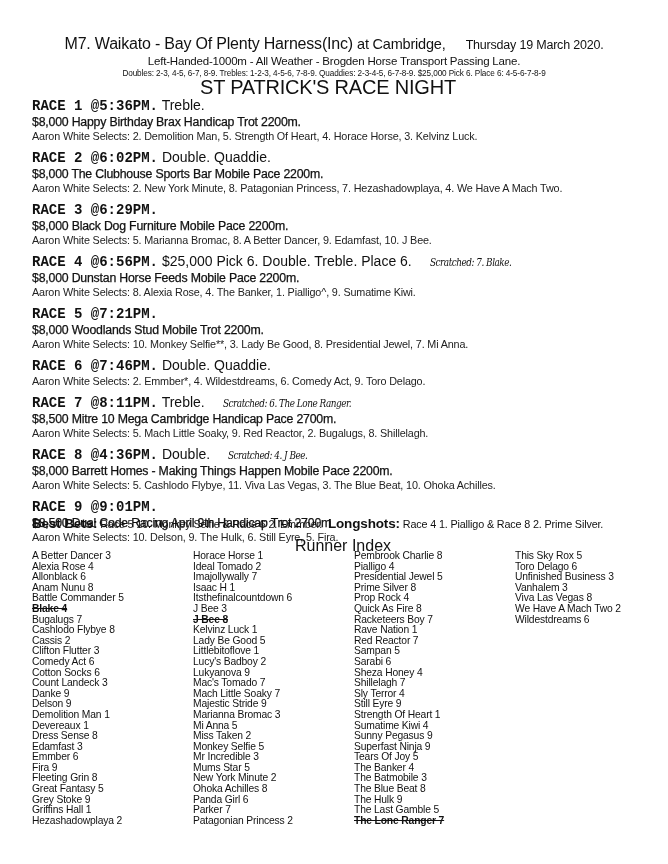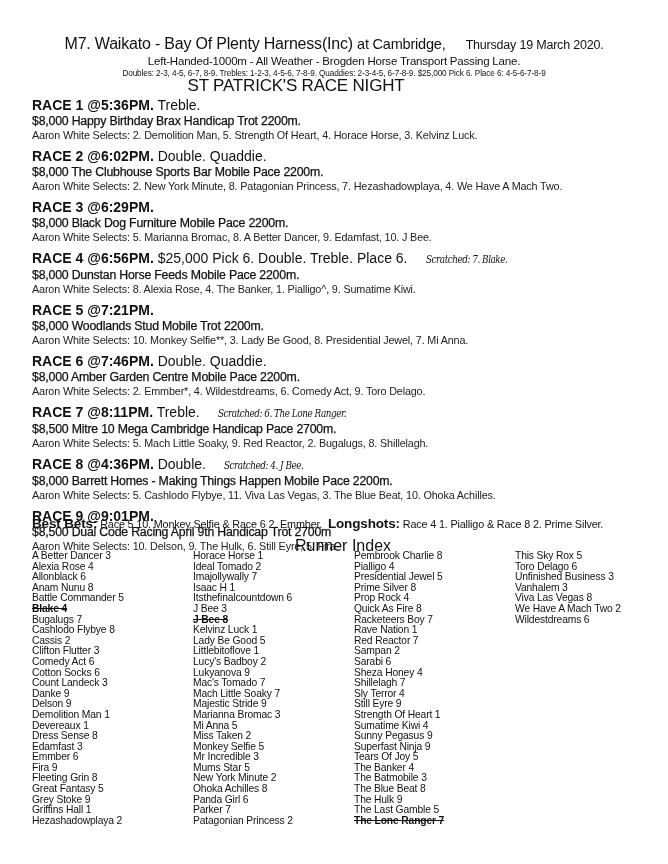--- a/index.html
+++ b/index.html
@@ -7,25 +7,25 @@
     width: 668px; height: 864px; overflow: hidden; position: relative;
     font-family: "Liberation Sans", sans-serif; color: #111;
   }
   .header { position: absolute; top: 34px; left: 0; width: 668px; text-align: center; }
   .title-line { font-size: 15.5px; line-height: 19px; letter-spacing: -0.2px; }
   .title-line .big { font-size: 16px; }
   .title-line .mid { font-size: 14.5px; }
   .title-line .small { font-size: 12.5px; margin-left: 16px; }
   .sub-line { font-size: 11.5px; line-height: 13px; letter-spacing: -0.2px; }
   .bet-line { font-size: 8.2px; line-height: 11px; letter-spacing: -0.1px; }
-  .night-title { position: absolute; top: 76px; left: 0; width: 592px; text-align: center; font-size: 17px; letter-spacing: -0.2px; }
+  .night-title { position: absolute; top: 76px; left: 0; width: 592px; text-align: center; font-size: 20px; letter-spacing: -0.2px; padding-left: 32px; }
   .races { position: absolute; top: 97px; left: 32px; width: 620px; }
   .race { margin-bottom: 6px; }
   .race-head { font-size: 14px; line-height: 17px; white-space: nowrap; }
-  .race-head b { font-weight: bold; }
+  .race-head b { font-weight: bold; font-family: Liberation Mono, monospace; }
   .scratched { font-family: "DejaVu Serif", serif; font-style: italic; font-size: 10.5px; letter-spacing: -0.6px; margin-left: 18px; transform: scaleX(0.85); display: inline-block; transform-origin: left; }
   .race-name { font-size: 12.3px; line-height: 15px; font-weight: bold; letter-spacing: -0.2px; white-space: nowrap; font-weight: normal; -webkit-text-stroke: 0.25px #111; }
   .race-sel { font-size: 10.8px; line-height: 13px; letter-spacing: -0.15px; color: #222; white-space: nowrap; }
   .best { position: absolute; top: 516px; left: 32px; font-size: 10.8px; white-space: nowrap; letter-spacing: -0.15px; }
   .best b { font-size: 13.5px; }
   .index-title { position: absolute; top: 537px; left: 9px; width: 668px; text-align: center; font-size: 16px; }
   .col { position: absolute; top: 551px; font-size: 10.3px; line-height: 10.6px; letter-spacing: -0.15px; }
   .col div { white-space: nowrap; }
   .strike { text-decoration: line-through; font-weight: bold; }
 </style>
@@ -65,21 +65,20 @@
       <div class="race-name">$8,000 Dunstan Horse Feeds Mobile Pace 2200m.</div>
       <div class="race-sel">Aaron White Selects:  8. Alexia Rose,  4. The Banker,  1. Pialligo^,  9. Sumatime Kiwi.</div>
     </div>
     <div class="race">
       <div class="race-head"><b>RACE 5 @7:21PM.</b> <span></span></div>
       <div class="race-name">$8,000 Woodlands Stud Mobile Trot 2200m.</div>
       <div class="race-sel">Aaron White Selects:  10. Monkey Selfie**,  3. Lady Be Good,  8. Presidential Jewel,  7. Mi Anna.</div>
     </div>
     <div class="race">
       <div class="race-head"><b>RACE 6 @7:46PM.</b> <span>Double. Quaddie.</span></div>
-      <div class="race-name">$8,000 Amber Garden Centre Mobile Pace 2200m.</div>
       <div class="race-sel">Aaron White Selects:  2. Emmber*,  4. Wildestdreams,  6. Comedy Act,  9. Toro Delago.</div>
     </div>
     <div class="race">
       <div class="race-head"><b>RACE 7 @8:11PM.</b> <span>Treble.</span><span class="scratched">Scratched: 6. The Lone Ranger.</span></div>
       <div class="race-name">$8,500 Mitre 10 Mega Cambridge Handicap Pace 2700m.</div>
       <div class="race-sel">Aaron White Selects:  5. Mach Little Soaky,  9. Red Reactor,  2. Bugalugs,  8. Shillelagh.</div>
     </div>
     <div class="race">
       <div class="race-head"><b>RACE 8 @4:36PM.</b> <span>Double.</span><span class="scratched">Scratched: 4. J Bee.</span></div>
       <div class="race-name">$8,000 Barrett Homes - Making Things Happen Mobile Pace 2200m.</div>
@@ -160,21 +159,21 @@
 <div class="col" id="col2" style="left:354px;">
     <div>Pembrook Charlie 8</div>
     <div>Pialligo 4</div>
     <div>Presidential Jewel 5</div>
     <div>Prime Silver 8</div>
     <div>Prop Rock 4</div>
     <div>Quick As Fire 8</div>
     <div>Racketeers Boy 7</div>
     <div>Rave Nation 1</div>
     <div>Red Reactor 7</div>
-    <div>Sampan 2</div>
+    <div>Sampan 5</div>
     <div>Sarabi 6</div>
     <div>Sheza Honey 4</div>
     <div>Shillelagh 7</div>
     <div>Sly Terror 4</div>
     <div>Still Eyre 9</div>
     <div>Strength Of Heart 1</div>
     <div>Sumatime Kiwi 4</div>
     <div>Sunny Pegasus 9</div>
     <div>Superfast Ninja 9</div>
     <div>Tears Of Joy 5</div>

